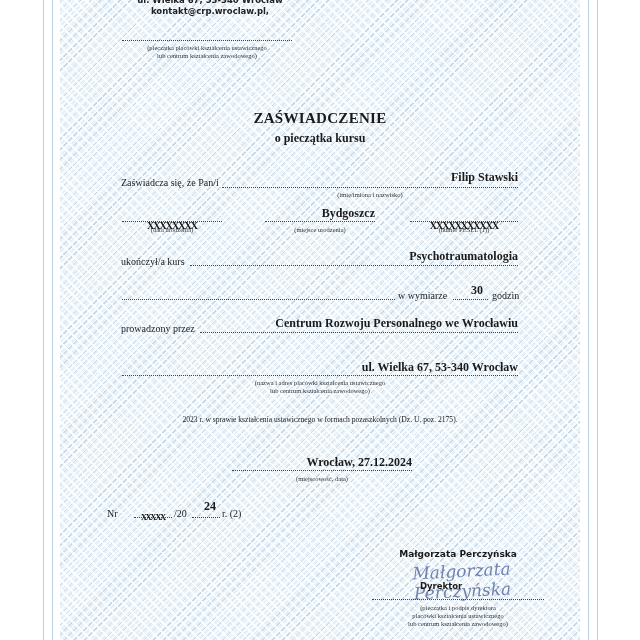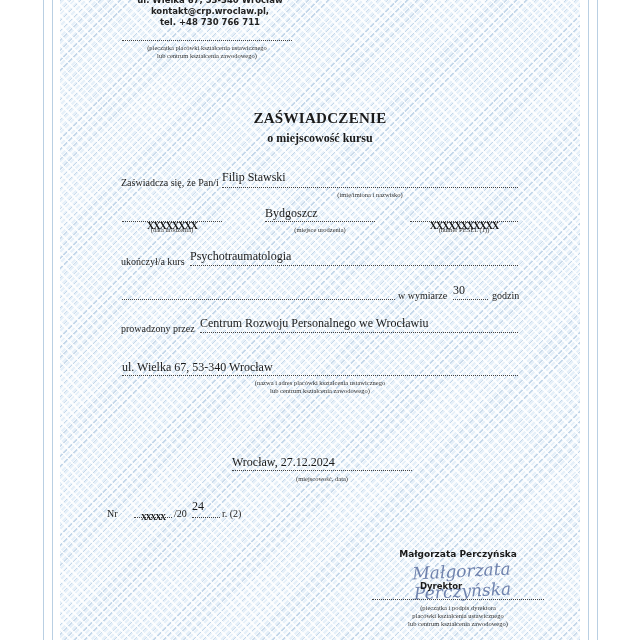--- a/index.html
+++ b/index.html
@@ -17,50 +17,49 @@
       repeating-linear-gradient(45deg, rgba(255,255,255,0.85) 0 2px, transparent 2px 7px),
       repeating-linear-gradient(-45deg, rgba(168,194,220,0.55) 0 1px, transparent 1px 7px),
       repeating-linear-gradient(-45deg, rgba(255,255,255,0.7) 3px 5px, transparent 5px 7px);
   }
   .abs { position: absolute; }
   .sans { font-family: "DejaVu Sans", "Liberation Sans", sans-serif; }
   .stamp-text { font-size: 8.5px; color: #222; text-align: center; line-height: 11px; font-weight: bold; }
   .dots { border-bottom: 1px dotted #444; }
   .caption { font-size: 6.5px; color: #333; text-align: center; line-height: 8px; }
   .label { font-size: 10px; color: #222; }
-  .value { font-size: 12px; font-weight: normal; text-align: left; }
+  .value { font-size: 12px; font-weight: bold; text-align: right; }
   .title { font-size: 15px; font-weight: bold; text-align: center; letter-spacing: 0.3px; }
   .subtitle { font-size: 12px; font-weight: bold; text-align: center; }
   .redact { font-size: 10px; font-weight: bold; letter-spacing: -1px; color: #111; text-align: center; margin-top: 13px; }
   .legal { font-size: 7.6px; text-align: center; line-height: 11px; color: #222; }
   .sig-script { font-family: "DejaVu Serif", serif; font-style: italic; color: #5a6fa0; font-size: 17px; transform: rotate(-3deg); opacity: 0.85; }
 </style>
 </head>
 <body>
 
 <div class="vline" style="left:43px"></div>
 <div class="vline" style="left:52px"></div>
 <div class="vline" style="left:588px"></div>
 <div class="vline" style="left:597px"></div>
 
 <div class="paper"></div>
 
 <div class="abs sans stamp-text" style="left:110px; top:-5px; width:200px;">
   <div>ul. Wielka 67, 53-340 Wrocław</div>
   <div>kontakt@crp.wroclaw.pl,</div>
-  <div>tel. +48 730 766 711</div>
 </div>
 <div class="abs dots" style="left:122px; top:40px; width:170px;"></div>
 <div class="abs caption" style="left:112px; top:44px; width:190px;">
   <div>(pieczątka placówki kształcenia ustawicznego</div>
   <div>lub centrum kształcenia zawodowego)</div>
 </div>
 
 <div class="abs title" style="left:120px; top:110px; width:400px;">ZAŚWIADCZENIE</div>
-<div class="abs subtitle" style="left:120px; top:131px; width:400px;">o miejscowość kursu</div>
+<div class="abs subtitle" style="left:120px; top:131px; width:400px;">o pieczątka kursu</div>
 
 <div class="abs label" style="left:121px; top:177px;">Zaświadcza się, że Pan/i</div>
 <div class="abs dots" style="left:222px; top:187px; width:296px;"></div>
 <div class="abs value" style="left:222px; top:170px; width:296px;">Filip Stawski</div>
 <div class="abs caption" style="left:222px; top:191px; width:296px;">(imię/imiona i nazwisko)</div>
 
 <div class="abs redact" style="left:122px; top:207px; width:100px;">XXXXXXXX</div>
 <div class="abs dots" style="left:122px; top:221px; width:100px;"></div>
 <div class="abs caption" style="left:122px; top:226px; width:100px;">(data urodzenia)</div>
 
@@ -87,20 +86,21 @@
 <div class="abs value" style="left:200px; top:316px; width:318px;">Centrum Rozwoju Personalnego we Wrocławiu</div>
 
 <div class="abs value" style="left:122px; top:360px; width:396px;">ul. Wielka 67, 53-340 Wrocław</div>
 <div class="abs dots" style="left:122px; top:375px; width:396px;"></div>
 <div class="abs caption" style="left:122px; top:379px; width:396px;">
   <div>(nazwa i adres placówki kształcenia ustawicznego</div>
   <div>lub centrum kształcenia zawodowego)</div>
 </div>
 
 <div class="abs legal" style="left:112px; top:414px; width:416px;">
+  <div>2023 r. w sprawie kształcenia ustawicznego w formach pozaszkolnych (Dz. U. poz. 2175).</div>
 </div>
 
 <div class="abs value" style="left:232px; top:455px; width:180px;">Wrocław, 27.12.2024</div>
 <div class="abs dots" style="left:232px; top:470px; width:180px;"></div>
 <div class="abs caption" style="left:232px; top:475px; width:180px;">(miejscowość, data)</div>
 
 <div class="abs label" style="left:107px; top:508px;">Nr</div>
 <div class="abs dots" style="left:134px; top:517px; width:38px;"></div>
 <div class="abs redact" style="left:134px; top:500px; width:38px; font-size:8px;">XXXXX</div>
 <div class="abs label" style="left:174px; top:508px;">/20</div>

